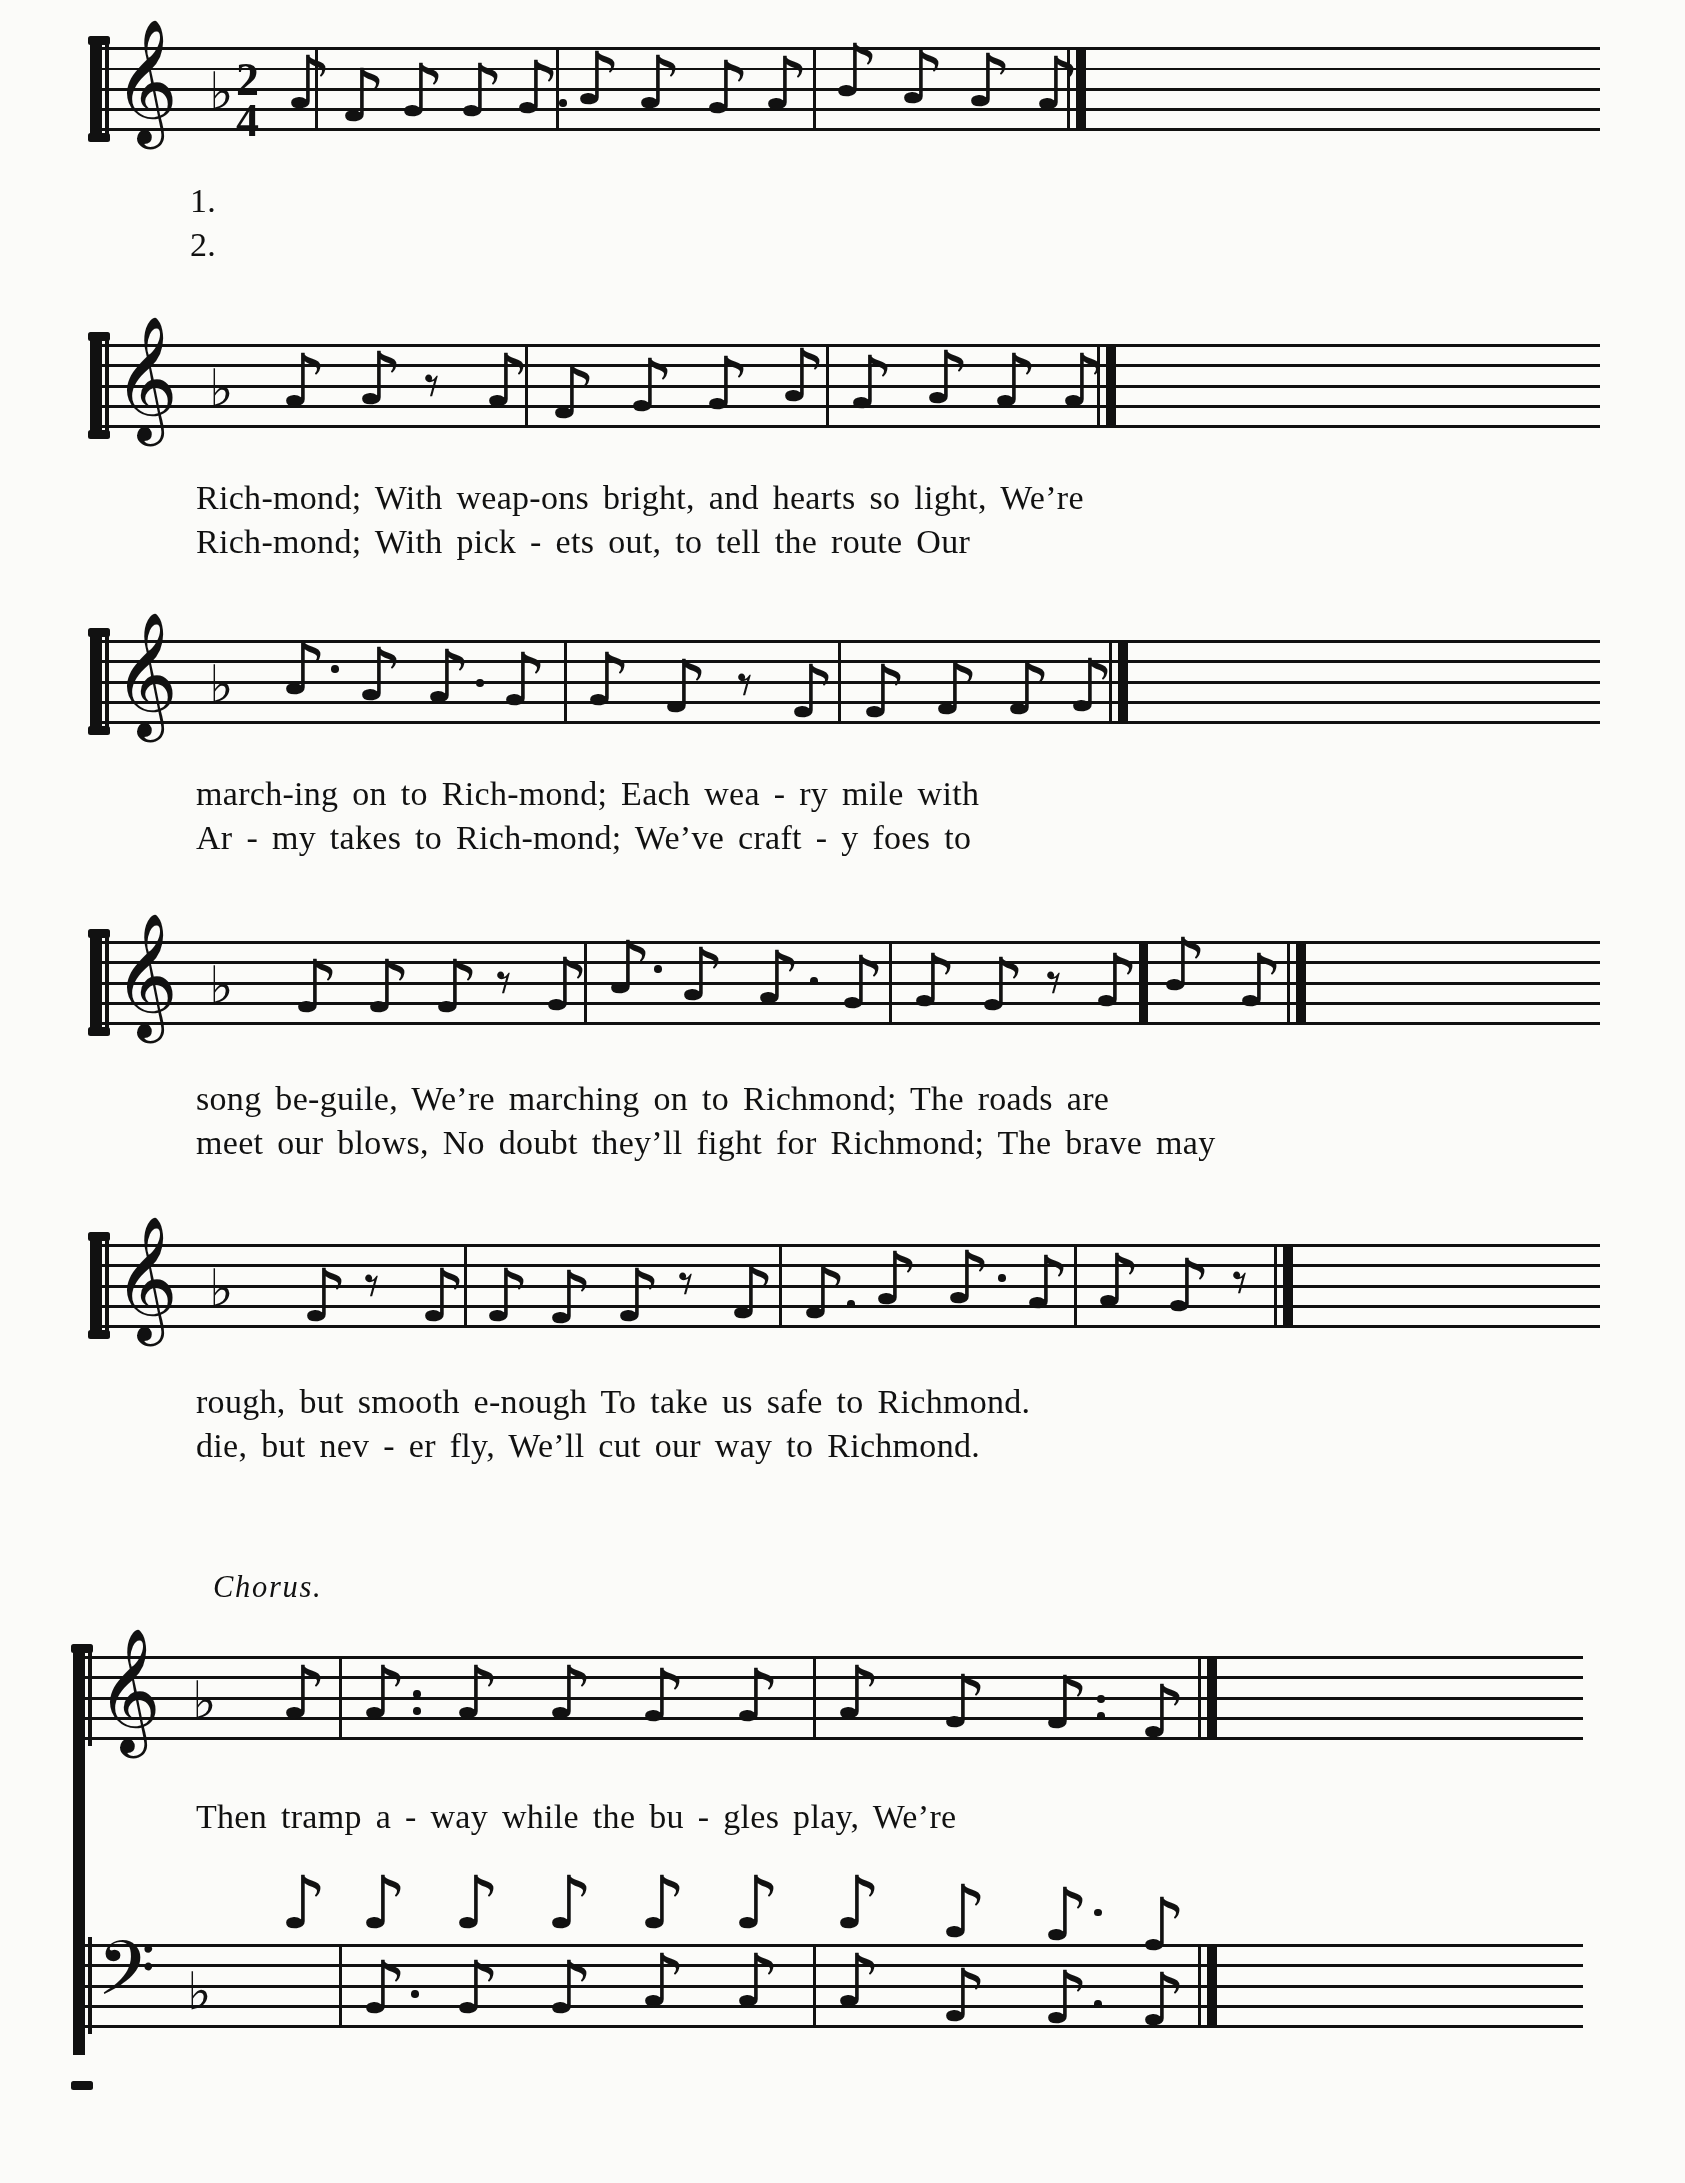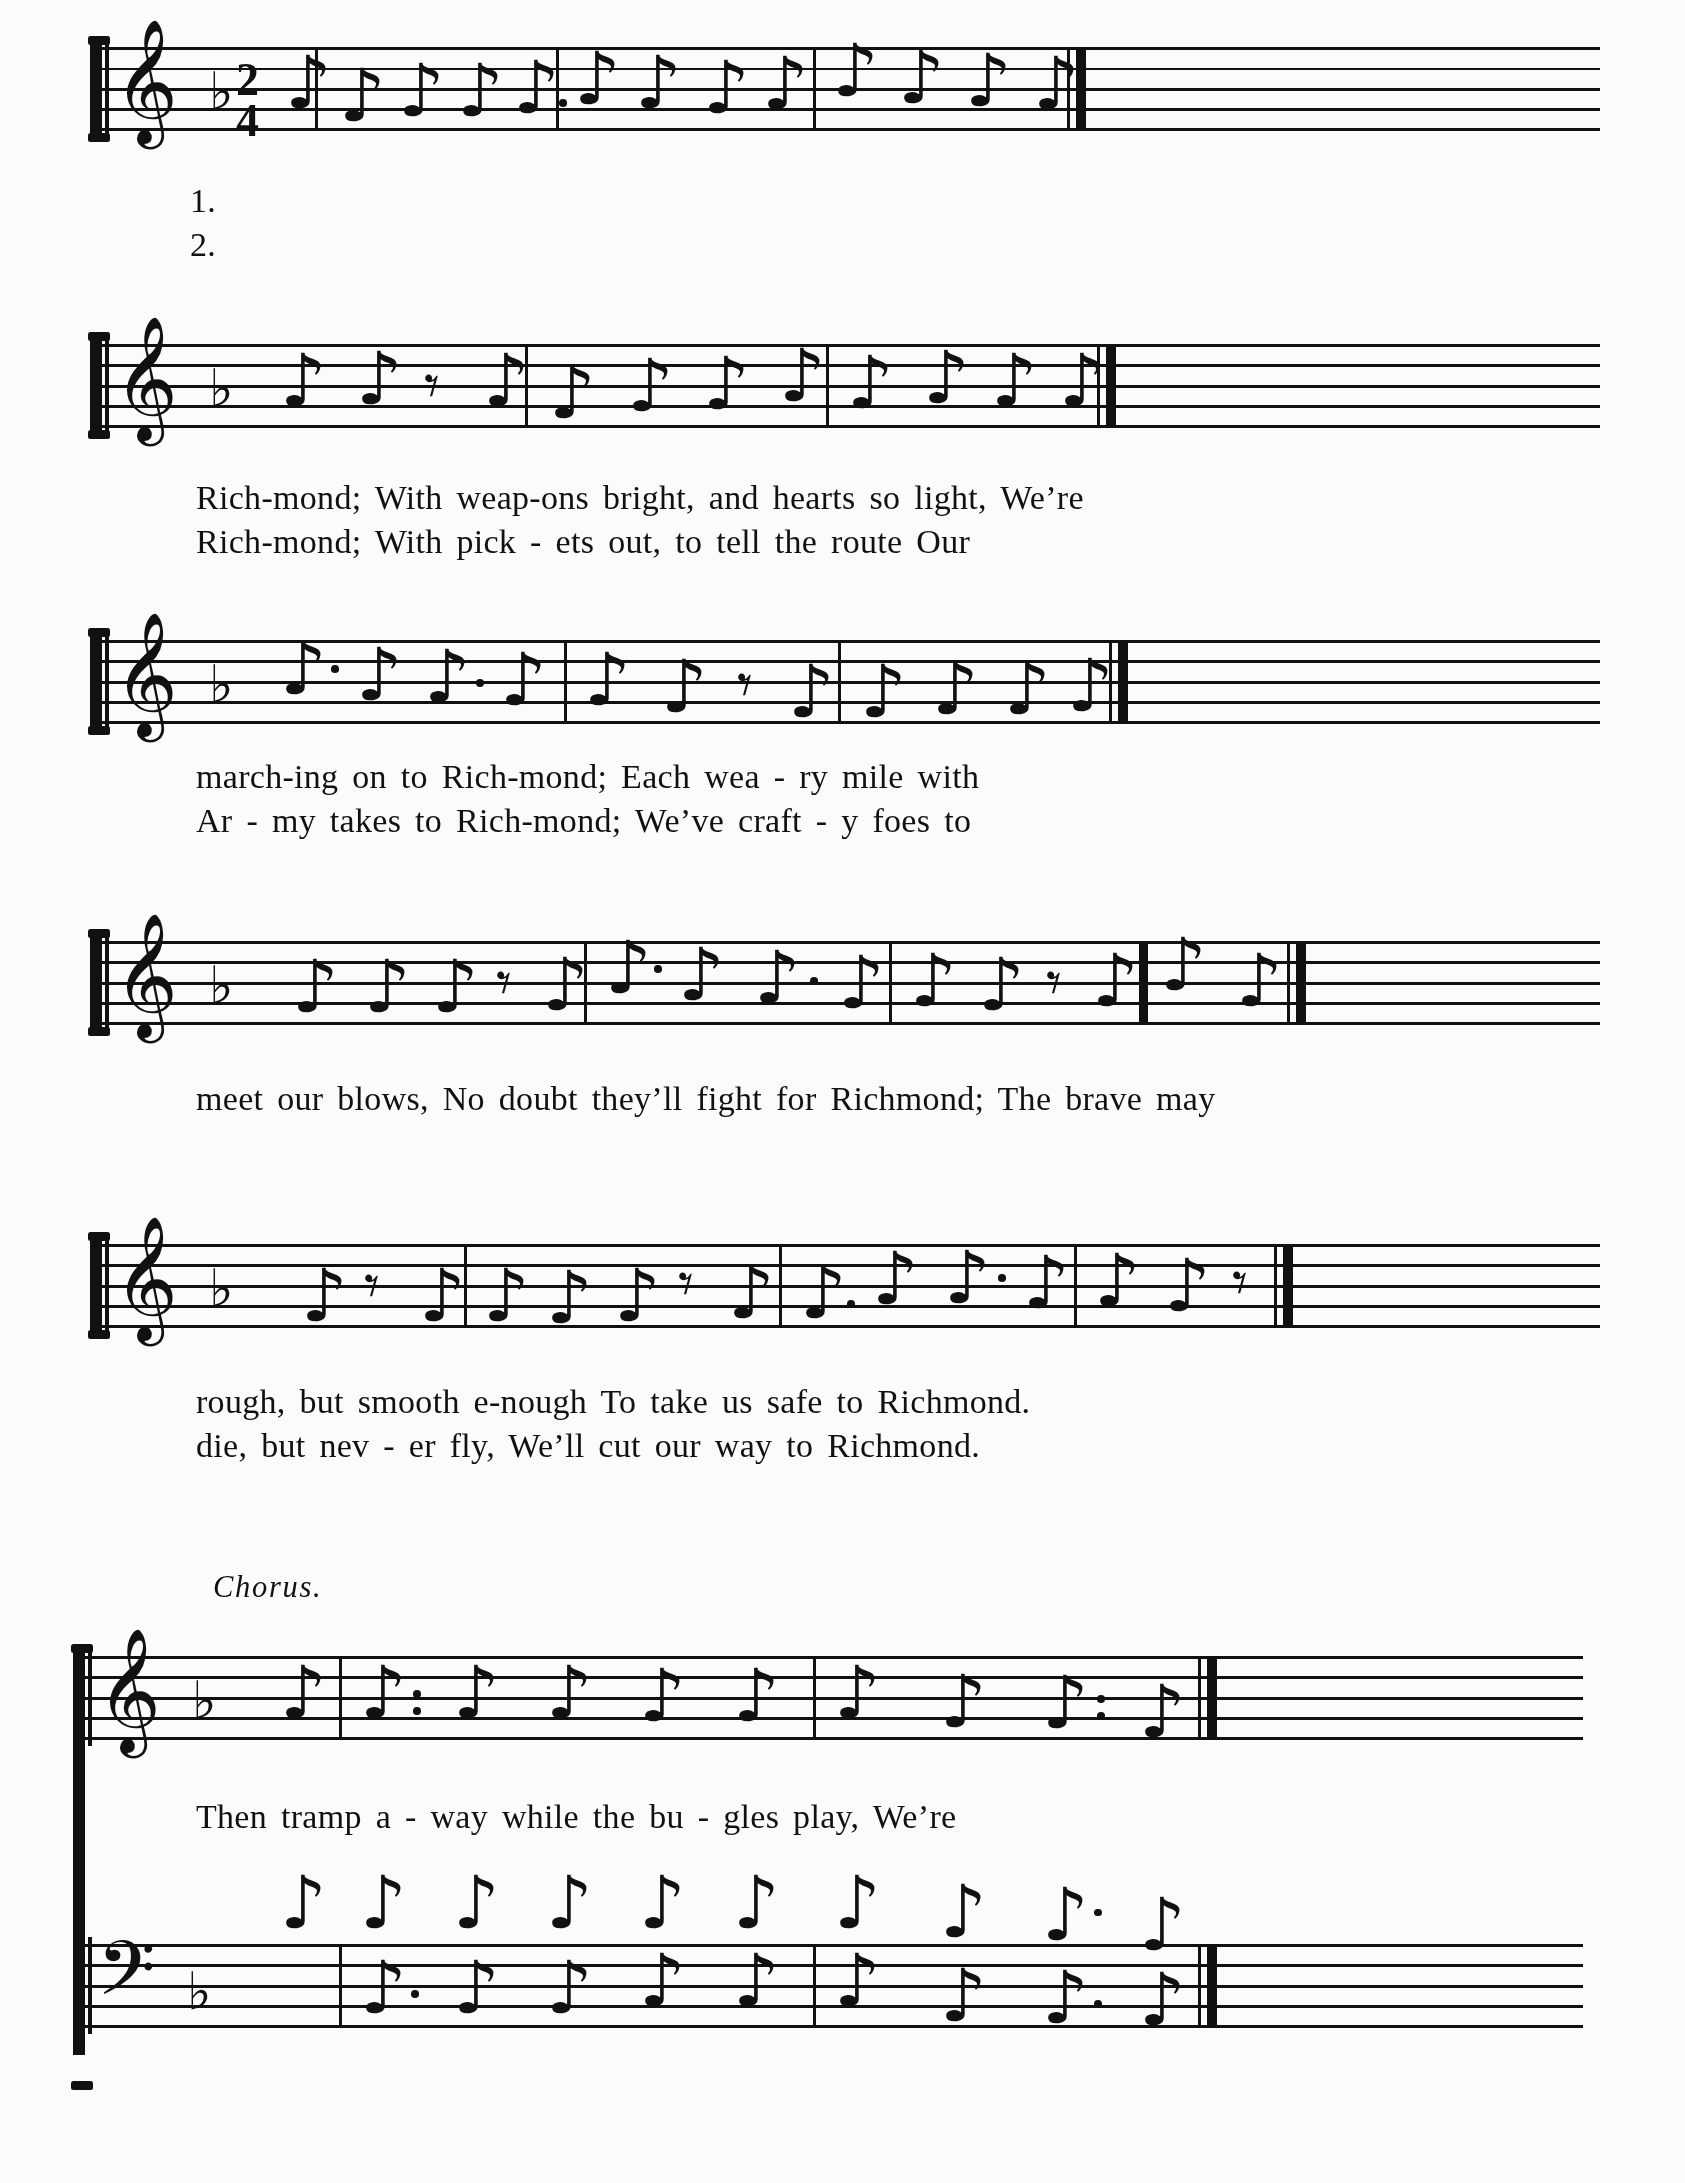--- a/index.html
+++ b/index.html
@@ -304,21 +304,21 @@
       <div class="barline" style="left:753px;"></div>
       <div class="note e" style="left:775px;top:37px;">♪</div>
       <div class="note e" style="left:847px;top:34px;">♪</div>
       <div class="note e" style="left:919px;top:34px;">♪</div>
       <div class="note e" style="left:982px;top:30.5px;">♪</div>
       <div class="endbar" style="left:1024px;">
         <div class="t1"></div>
           <div class="t2"></div>
       </div>
     </div>
-    <div class="lyrics" style="top:140px;text-decoration:underline;">
+    <div class="lyrics" style="top:157px;text-decoration:underline;">
       <div class="lyric-line">
         <span class="num"></span>
         <span class="txt">march-ing  on     to   Rich-mond;  Each wea - ry    mile    with</span>
       </div>
       <div class="lyric-line">
         <span class="num"></span>
         <span class="txt">Ar -  my takes   to   Rich-mond;  We’ve craft - y    foes    to</span>
       </div>
     </div>
   </div>
@@ -356,20 +356,24 @@
       <div class="note e" style="left:1007px;top:25.4px;">♪</div>
       <div class="barline thick" style="left:1054px;"></div>
       <div class="note e" style="left:1075px;top:8.5px;">♪</div>
       <div class="note e" style="left:1151px;top:25.4px;">♪</div>
       <div class="endbar" style="left:1202px;">
         <div class="t1"></div>
           <div class="t2"></div>
       </div>
     </div>
     <div class="lyrics" style="top:161px;">
+      <div class="lyric-line">
+        <span class="num"></span>
+        <span class="txt">song  be-guile,  We’re marching on     to Richmond;  The roads are</span>
+      </div>
       <div class="lyric-line">
         <span class="num"></span>
         <span class="txt">meet our blows, No doubt they’ll fight for Richmond;   The brave may</span>
       </div>
     </div>
   </div>
 
   <div class="system" style="top:1222px;">
     <div class="staff-wrap" style="width:1515px;left:85px;position:absolute;">
       <div class="brace" style="left:5.1px;"></div>

